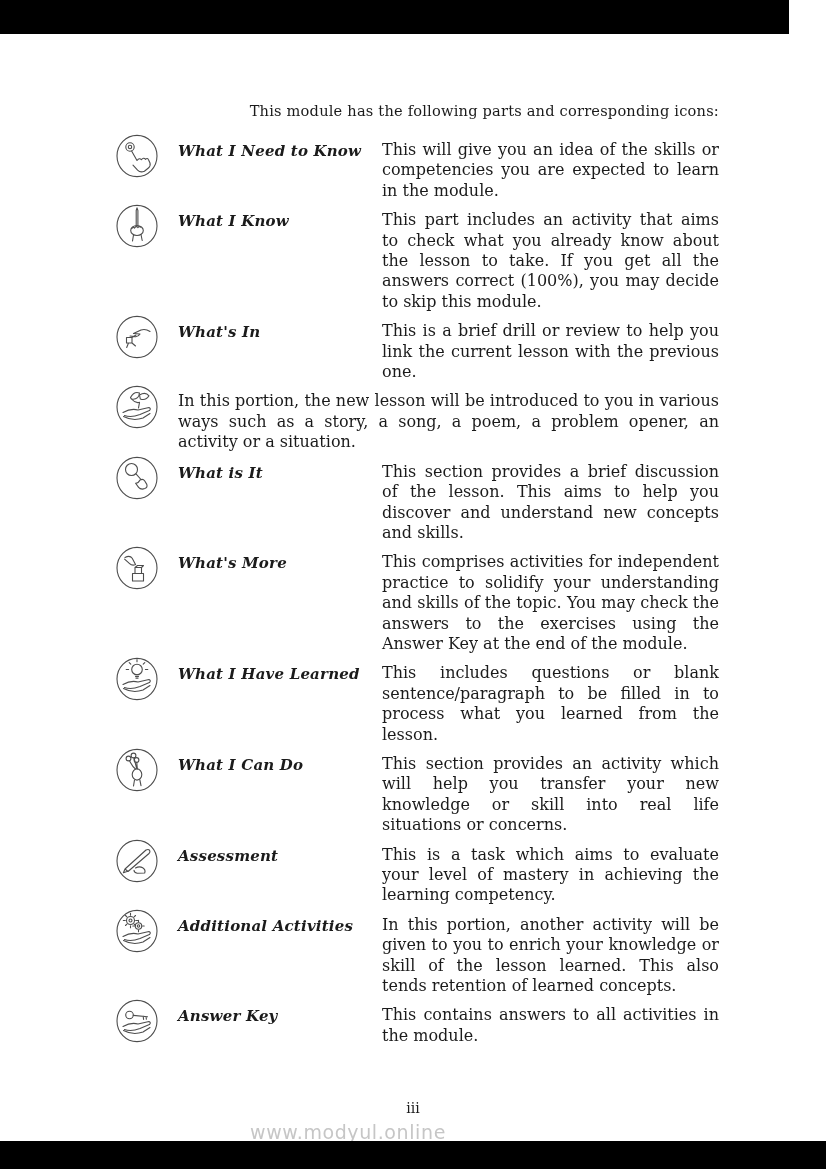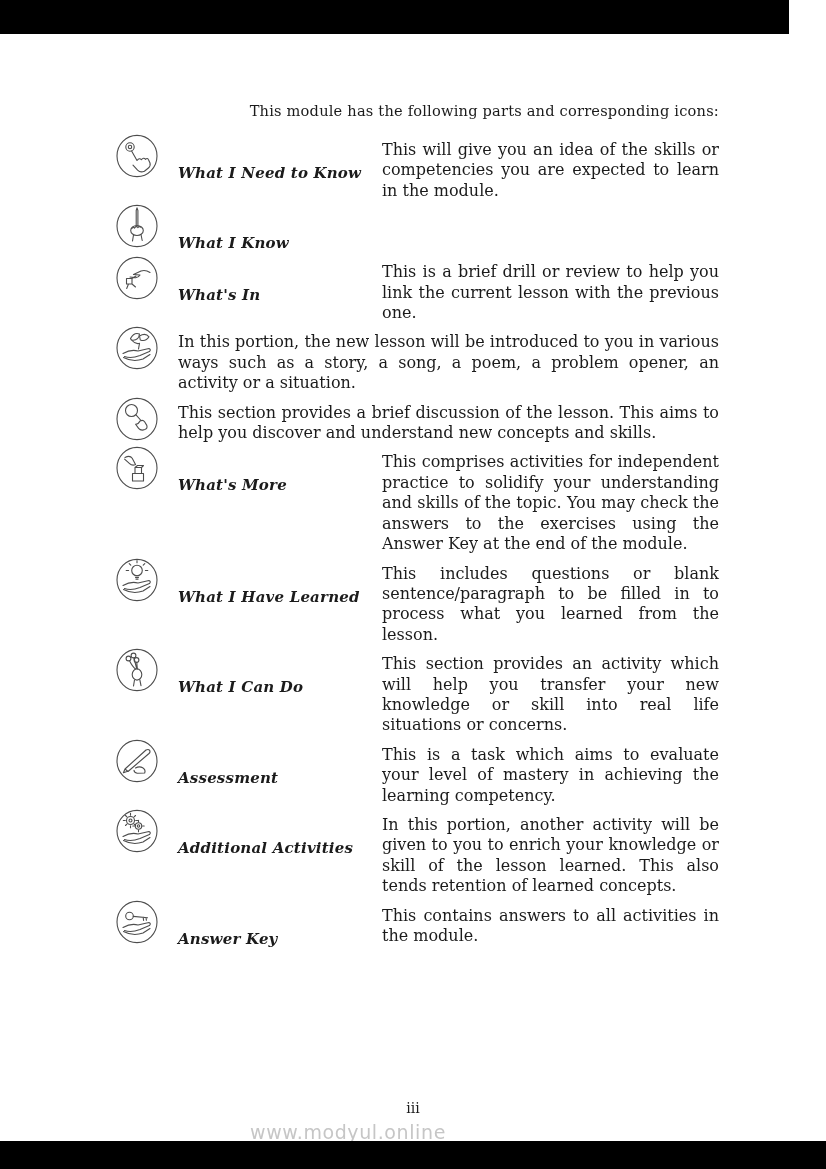--- a/index.html
+++ b/index.html
@@ -31,21 +31,21 @@
   .cell-icon { width: 78px; flex: none; }
   .icon-circle {
     display: block; width: 44px; height: 46px;
     margin-left: 15px; margin-top: -7px;
   }
   .icon-circle svg { display: block; width: 44px; height: 46px; }
   .cell-label {
     width: 204px; flex: none;
     font-weight: bold; font-style: italic;
     font-size: 15px; line-height: 20px;
-    padding-top: 1px; letter-spacing: 0.2px; margin-top: 22px;
+    padding-top: 1px; letter-spacing: 0.2px;
   }
   .cell-desc {
     flex: 1;
     font-size: 16px; line-height: 20.4px;
     text-align: justify; text-justify: inter-word;
   }
   .page-number {
     position: absolute; left: 0; top: 1100px; width: 826px;
     text-align: center; font-size: 14px; color: #1b1b1b;
   }
@@ -85,20 +85,21 @@
               <svg viewBox="0 0 44 46" xmlns="http://www.w3.org/2000/svg">
                 <ellipse cx="22" cy="23" rx="20" ry="20.6" fill="none" stroke="#4d4d4d" stroke-width="1.1" stroke-linecap="round" stroke-linejoin="round"></ellipse>
                 <path d="M21.2 7.5 L21.2 23 M22.9 7.5 L22.9 23 M21.2 7.5 L22 4.8 L22.9 7.5" fill="none" stroke="#4d4d4d" stroke-width="1.1" stroke-linecap="round" stroke-linejoin="round"></path>
                 <ellipse cx="22" cy="27.5" rx="6.3" ry="5" fill="none" stroke="#4d4d4d" stroke-width="1.1" stroke-linecap="round" stroke-linejoin="round"></ellipse>
                 <path d="M16.8 25.5 q1.4-1.8 2.8-0.4 M19.8 24.6 q1.4-1.8 2.8-0.4 M22.8 24.6 q1.4-1.8 2.8-0.4" fill="none" stroke="#4d4d4d" stroke-width="1.1" stroke-linecap="round" stroke-linejoin="round"></path>
                 <path d="M18.5 32 L17.5 38 M26 31.5 L27.2 37.5" fill="none" stroke="#4d4d4d" stroke-width="1.1" stroke-linecap="round" stroke-linejoin="round"></path>
               </svg>
             </span>
     </div>
     <div class="cell-label">What I Know</div>
+    <div class="cell-desc">This part includes an activity that aims to check what you already know about the lesson to take. If you get all the answers correct (100%), you may decide to skip this module.</div>
   </div>
 
   <div class="row">
     <div class="cell-icon">
       <span class="icon-circle">
               <svg viewBox="0 0 44 46" xmlns="http://www.w3.org/2000/svg">
                 <ellipse cx="22" cy="23" rx="20" ry="20.6" fill="none" stroke="#4d4d4d" stroke-width="1.1" stroke-linecap="round" stroke-linejoin="round"></ellipse>
                 <path d="M35 17.5 q-4.5-3 -9-1.5 L18.5 19.5 M18.5 19.5 l6.5 0.5 q-2 3.2-5.2 2.6 L15 22" fill="none" stroke="#4d4d4d" stroke-width="1.1" stroke-linecap="round" stroke-linejoin="round"></path>
                 <path d="M11.5 23.5 h5.5 v5.5 h-5.5 z M13.5 29 l-1.8 4.5 M17 23.5 l4-2.5 M17 29 l3.5 3" fill="none" stroke="#4d4d4d" stroke-width="1.1" stroke-linecap="round" stroke-linejoin="round"></path>
               </svg>
@@ -128,20 +129,21 @@
     <div class="cell-icon">
       <span class="icon-circle">
               <svg viewBox="0 0 44 46" xmlns="http://www.w3.org/2000/svg">
                 <ellipse cx="22" cy="23" rx="20" ry="20.6" fill="none" stroke="#4d4d4d" stroke-width="1.1" stroke-linecap="round" stroke-linejoin="round"></ellipse>
                 <circle cx="16.5" cy="14.5" r="6" fill="none" stroke="#4d4d4d" stroke-width="1.1" stroke-linecap="round" stroke-linejoin="round"></circle>
                 <path d="M21 18.8 L26 24.5" fill="none" stroke="#4d4d4d" stroke-width="1.1" stroke-linecap="round" stroke-linejoin="round"></path>
                 <path d="M25 25 q3-1.6 4.6 0.8 l2.2 3.6 q1 3-2 4.2 q-4 1.4-6.2-1.2 l-3-4.2 q2.6 0.2 4.4-3.2z" fill="none" stroke="#4d4d4d" stroke-width="1.1" stroke-linecap="round" stroke-linejoin="round"></path>
               </svg>
             </span>
     </div>
+    <div class="cell-label">What is It</div>
     <div class="cell-desc">This section provides a brief discussion of the lesson. This aims to help you discover and understand new concepts and skills.</div>
   </div>
 
   <div class="row">
     <div class="cell-icon">
       <span class="icon-circle">
               <svg viewBox="0 0 44 46" xmlns="http://www.w3.org/2000/svg">
                 <ellipse cx="22" cy="23" rx="20" ry="20.6" fill="none" stroke="#4d4d4d" stroke-width="1.1" stroke-linecap="round" stroke-linejoin="round"></ellipse>
                 <path d="M20 22.5 h6.5 v6 h-6.5 z M17.5 28.5 h11 v7.5 h-11 z M20 22.5 l2.5-2 h6 l-2 2" fill="none" stroke="#4d4d4d" stroke-width="1.1" stroke-linecap="round" stroke-linejoin="round"></path>
                 <path d="M10 12.5 q5-2.5 7.2 0.8 l3.3 6.2 M20 19.8 q-3.2 1-5.4-1.2 l-5-4.4" fill="none" stroke="#4d4d4d" stroke-width="1.1" stroke-linecap="round" stroke-linejoin="round"></path>

